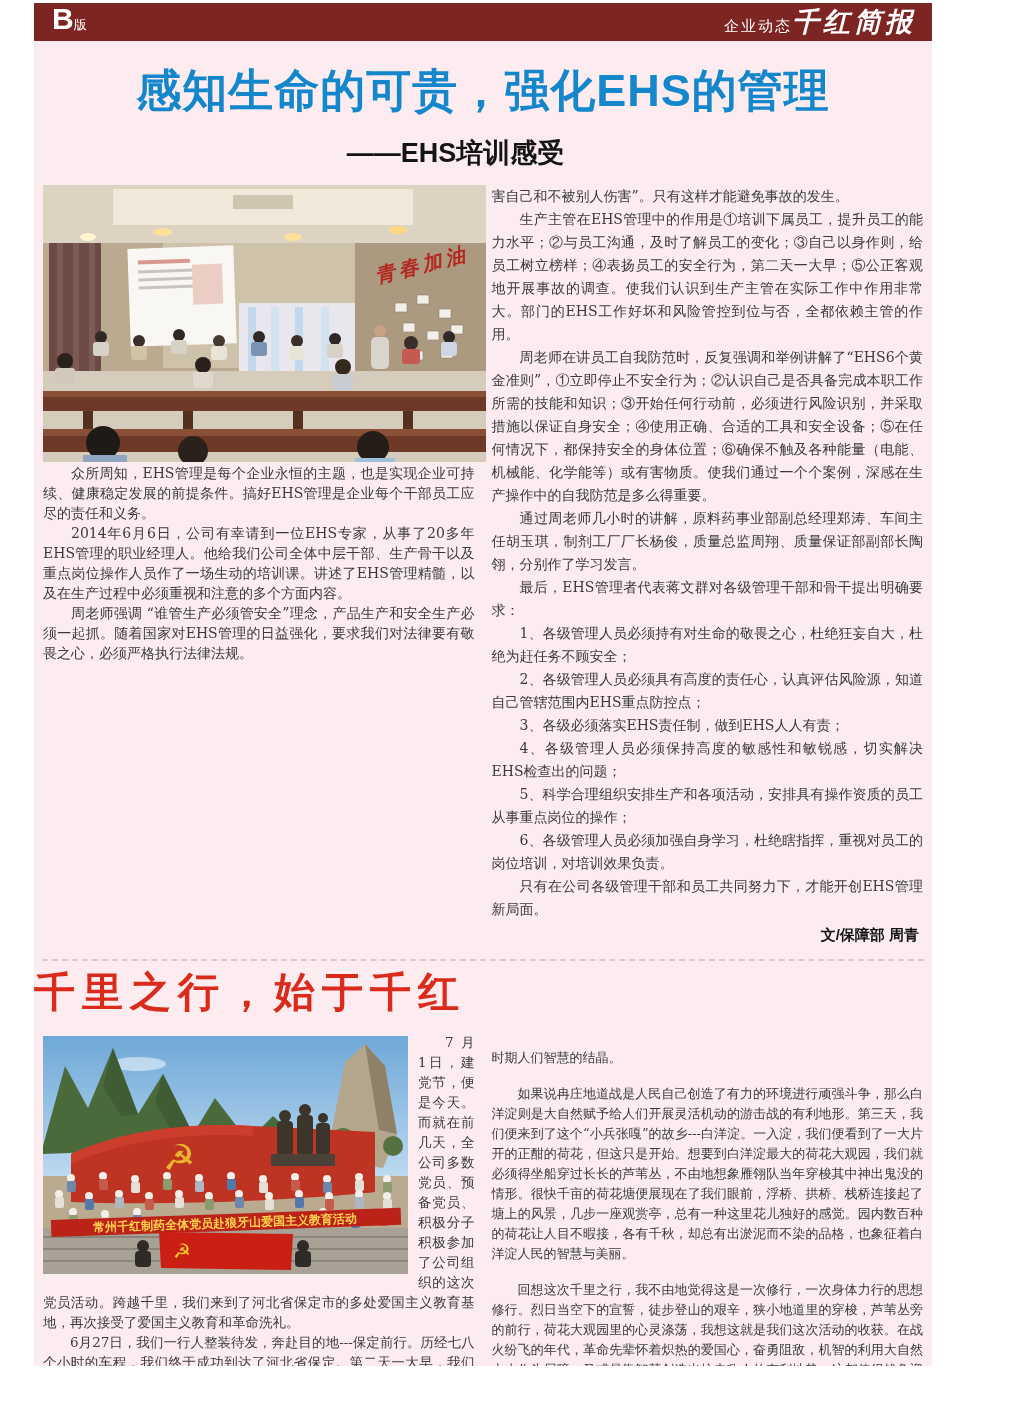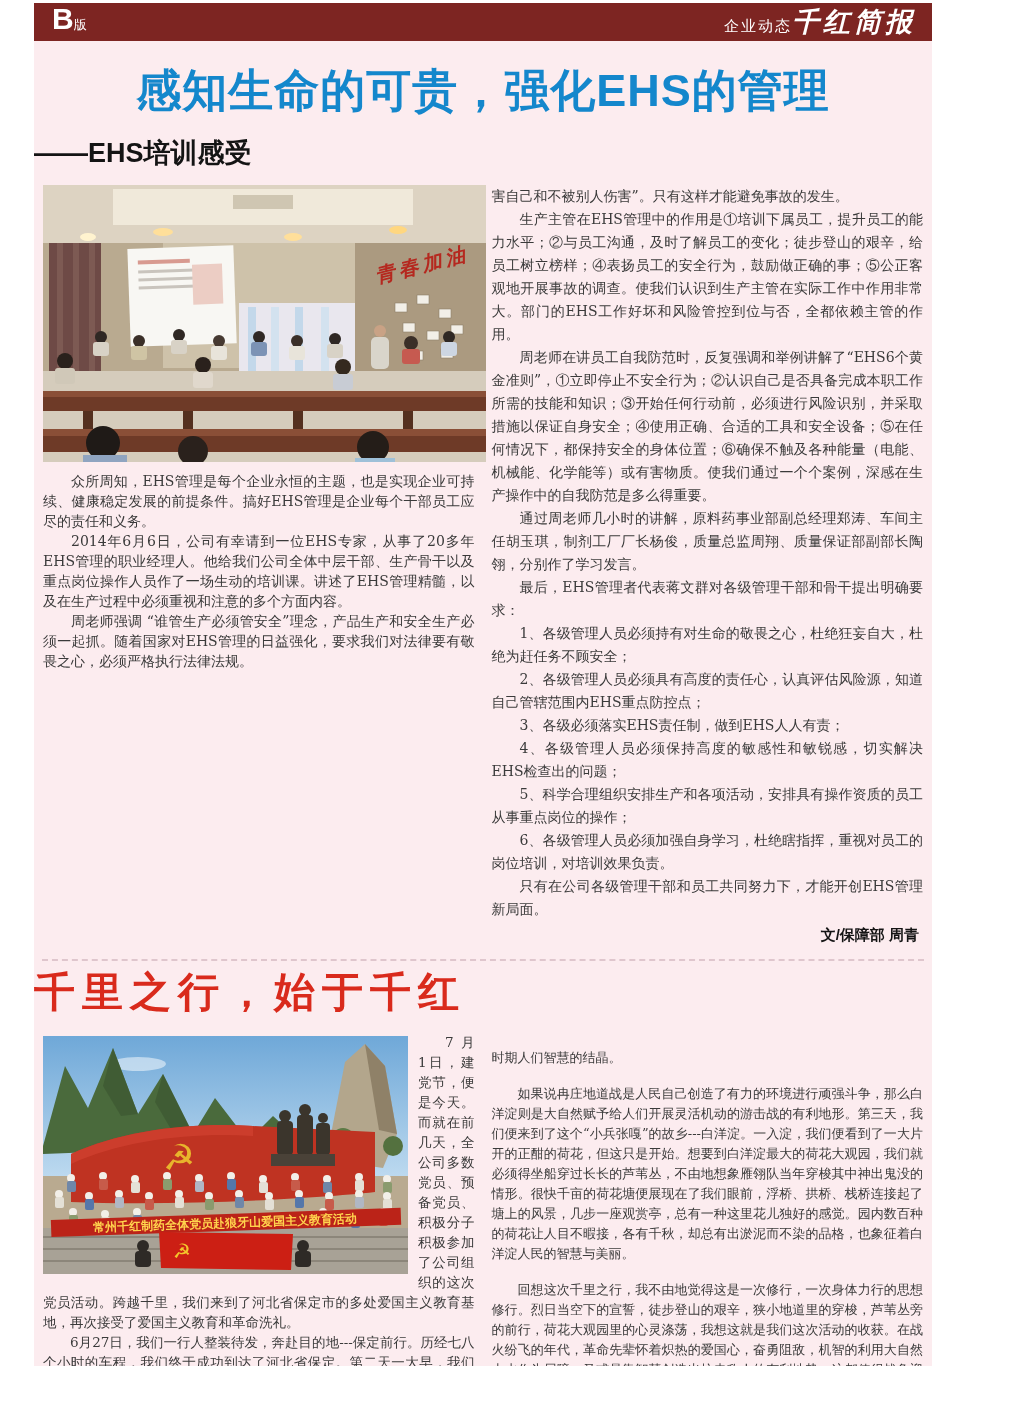--- a/index.html
+++ b/index.html
@@ -12,29 +12,29 @@
               align-items:center;padding:0 16px 0 18px;color:#fff;}
   .edition{font-family:"Liberation Sans",sans-serif;font-weight:bold;font-size:30px;line-height:38px;}
   .edition small{font-size:13px;font-weight:normal;}
   .header-right{display:flex;align-items:baseline;}
   .section-label{font-family:"Liberation Sans",sans-serif;font-size:15px;letter-spacing:2px;}
   .masthead{font-family:"DejaVu Serif",serif;font-style:italic;font-weight:bold;
             font-size:27px;letter-spacing:4px;}
   
   .a1-title{margin-top:20px;text-align:center;color:#1487cc;
             font-family:"Liberation Sans",sans-serif;font-weight:bold;font-size:45px;letter-spacing:1px;}
-  .a1-subtitle{text-align:left;padding-right:55px;margin-top:14px;color:#141414;
+  .a1-subtitle{text-align:center;padding-right:55px;margin-top:14px;color:#141414;
                font-family:"Liberation Sans",sans-serif;font-weight:bold;font-size:27px;}
   .cols{display:flex;gap:17px;padding:0 9px;margin-top:14px;}
   .col{flex:1;min-width:0;}
   .photo{display:block;background:#b9aa90;}
   .photo1{width:443px;height:277px;}
   .col p{margin:0;text-indent:2em;text-align:justify;color:#3a3a3a;}
   .a1-left p{font-size:14px;line-height:20px;}
-  .a1-left p:first-of-type{margin-top:9px;}
+  .a1-left p:first-of-type{margin-top:1px;}
   .a1-right p{font-size:14px;line-height:23px;}
   .no-indent{text-indent:0 !important;}
   .byline{text-align:right;font-family:"Liberation Sans",sans-serif;font-weight:bold;
           font-size:15px;line-height:24px;color:#141414;margin-top:2px;padding-right:4px;}
   .divider{border:none;border-top:2px dashed #dfc6cd;margin:12px 8px 2px;}
   
   .a2-title{text-align:left;color:#d92a1c;font-family:"Liberation Sans",sans-serif;
             font-weight:bold;font-size:41px;letter-spacing:7px;margin-top:4px;}
   .a2-cols{margin-top:12px;}
   .photo2{width:365px;height:238px;float:left;margin:4px 10px 2px 0;}
@@ -178,21 +178,21 @@
           <rect x="40" y="270" width="44" height="7" fill="#8fa4c0"></rect>
           <rect x="312" y="273" width="40" height="4" fill="#9ec0d8"></rect>
         </svg>
         <p>众所周知，EHS管理是每个企业永恒的主题，也是实现企业可持续、健康稳定发展的前提条件。搞好EHS管理是企业每个干部员工应尽的责任和义务。</p>
         <p>2014年6月6日，公司有幸请到一位EHS专家，从事了20多年EHS管理的职业经理人。他给我们公司全体中层干部、生产骨干以及重点岗位操作人员作了一场生动的培训课。讲述了EHS管理精髓，以及在生产过程中必须重视和注意的多个方面内容。</p>
         <p>周老师强调 “谁管生产必须管安全”理念，产品生产和安全生产必须一起抓。随着国家对EHS管理的日益强化，要求我们对法律要有敬畏之心，必须严格执行法律法规。</p>
       </div>
 
       <div class="col a1-right">
         <p class="no-indent">害自己和不被别人伤害”。只有这样才能避免事故的发生。</p>
-        <p>生产主管在EHS管理中的作用是①培训下属员工，提升员工的能力水平；②与员工沟通，及时了解员工的变化；徒步登山的艰辛，给员工树立榜样；④表扬员工的安全行为，鼓励做正确的事；⑤公正客观地开展事故的调查。使我们认识到生产主管在实际工作中作用非常大。部门的EHS工作好坏和风险管控到位与否，全都依赖主管的作用。</p>
+        <p>生产主管在EHS管理中的作用是①培训下属员工，提升员工的能力水平；②与员工沟通，及时了解员工的变化；③自己以身作则，给员工树立榜样；④表扬员工的安全行为，第二天一大早；⑤公正客观地开展事故的调查。使我们认识到生产主管在实际工作中作用非常大。部门的EHS工作好坏和风险管控到位与否，全都依赖主管的作用。</p>
         <p>周老师在讲员工自我防范时，反复强调和举例讲解了“EHS6个黄金准则”，①立即停止不安全行为；②认识自己是否具备完成本职工作所需的技能和知识；③开始任何行动前，必须进行风险识别，并采取措施以保证自身安全；④使用正确、合适的工具和安全设备；⑤在任何情况下，都保持安全的身体位置；⑥确保不触及各种能量（电能、机械能、化学能等）或有害物质。使我们通过一个个案例，深感在生产操作中的自我防范是多么得重要。</p>
         <p>通过周老师几小时的讲解，原料药事业部副总经理郑涛、车间主任胡玉琪，制剂工厂厂长杨俊，质量总监周翔、质量保证部副部长陶翎，分别作了学习发言。</p>
         <p>最后，EHS管理者代表蒋文群对各级管理干部和骨干提出明确要求：</p>
         <p>1、各级管理人员必须持有对生命的敬畏之心，杜绝狂妄自大，杜绝为赶任务不顾安全；</p>
         <p>2、各级管理人员必须具有高度的责任心，认真评估风险源，知道自己管辖范围内EHS重点防控点；</p>
         <p>3、各级必须落实EHS责任制，做到EHS人人有责；</p>
         <p>4、各级管理人员必须保持高度的敏感性和敏锐感，切实解决EHS检查出的问题；</p>
         <p>5、科学合理组织安排生产和各项活动，安排具有操作资质的员工从事重点岗位的操作；</p>
         <p>6、各级管理人员必须加强自身学习，杜绝瞎指挥，重视对员工的岗位培训，对培训效果负责。</p>
         <p>只有在公司各级管理干部和员工共同努力下，才能开创EHS管理新局面。</p>

